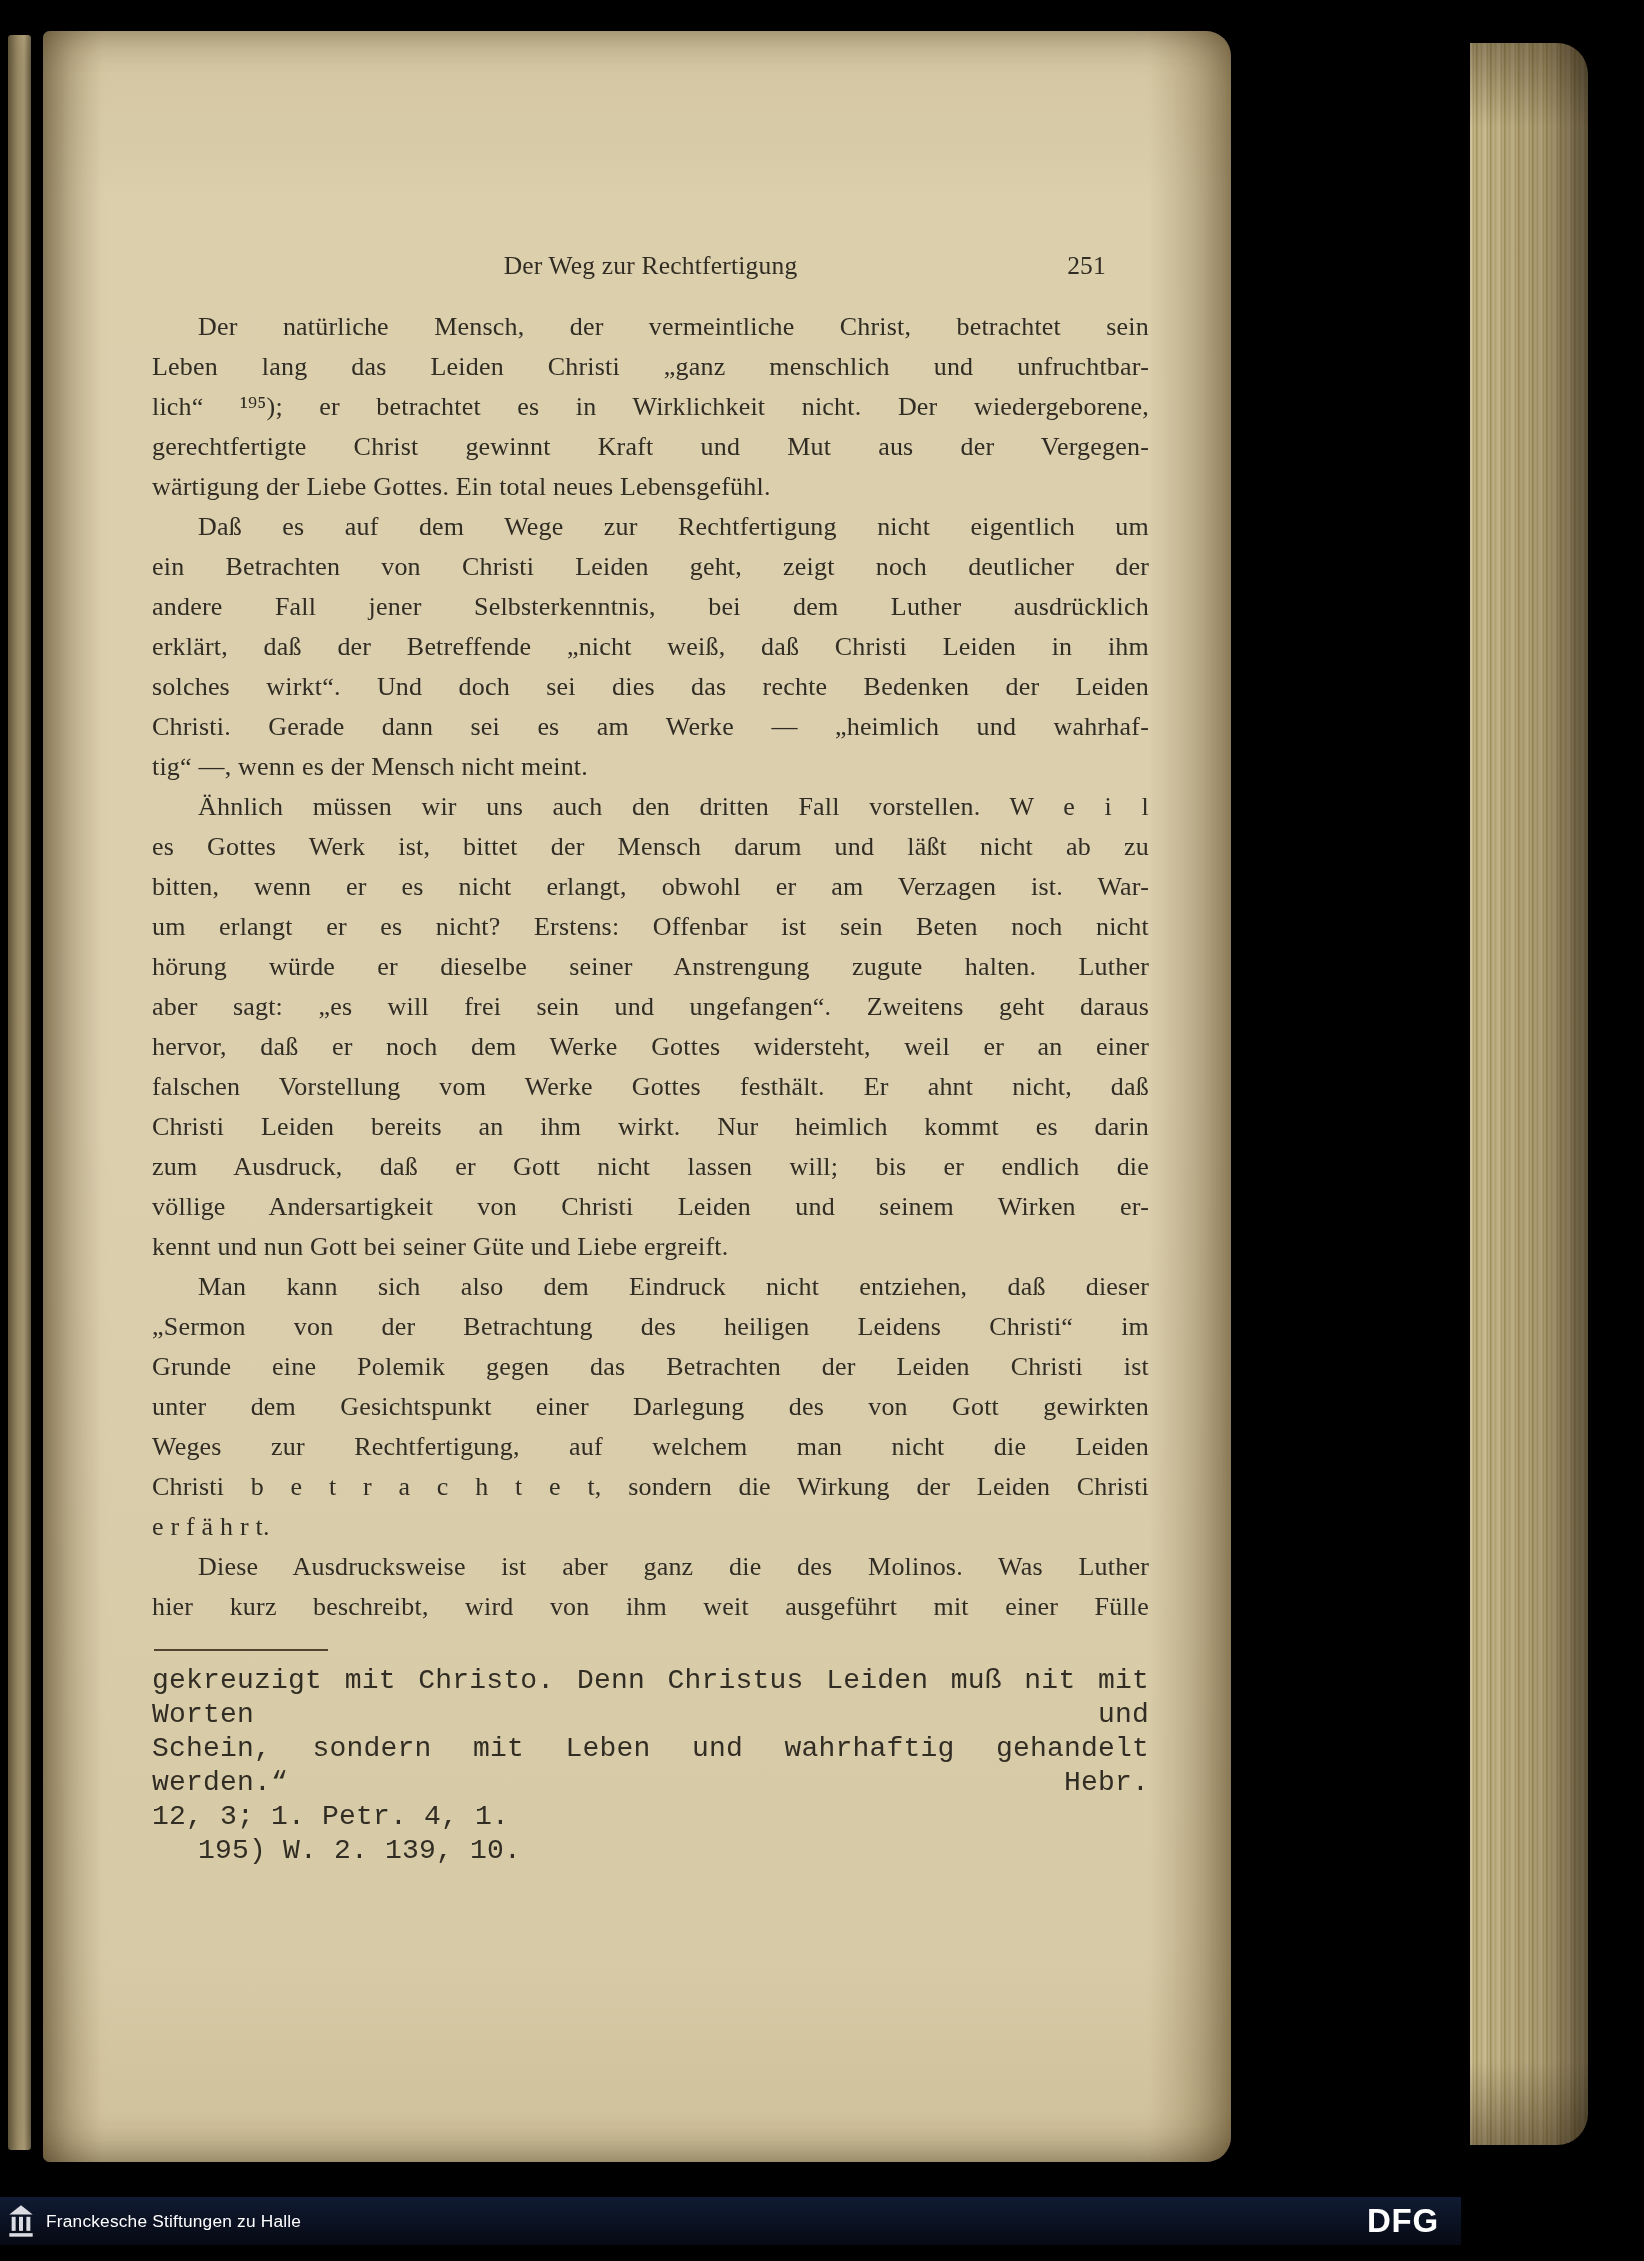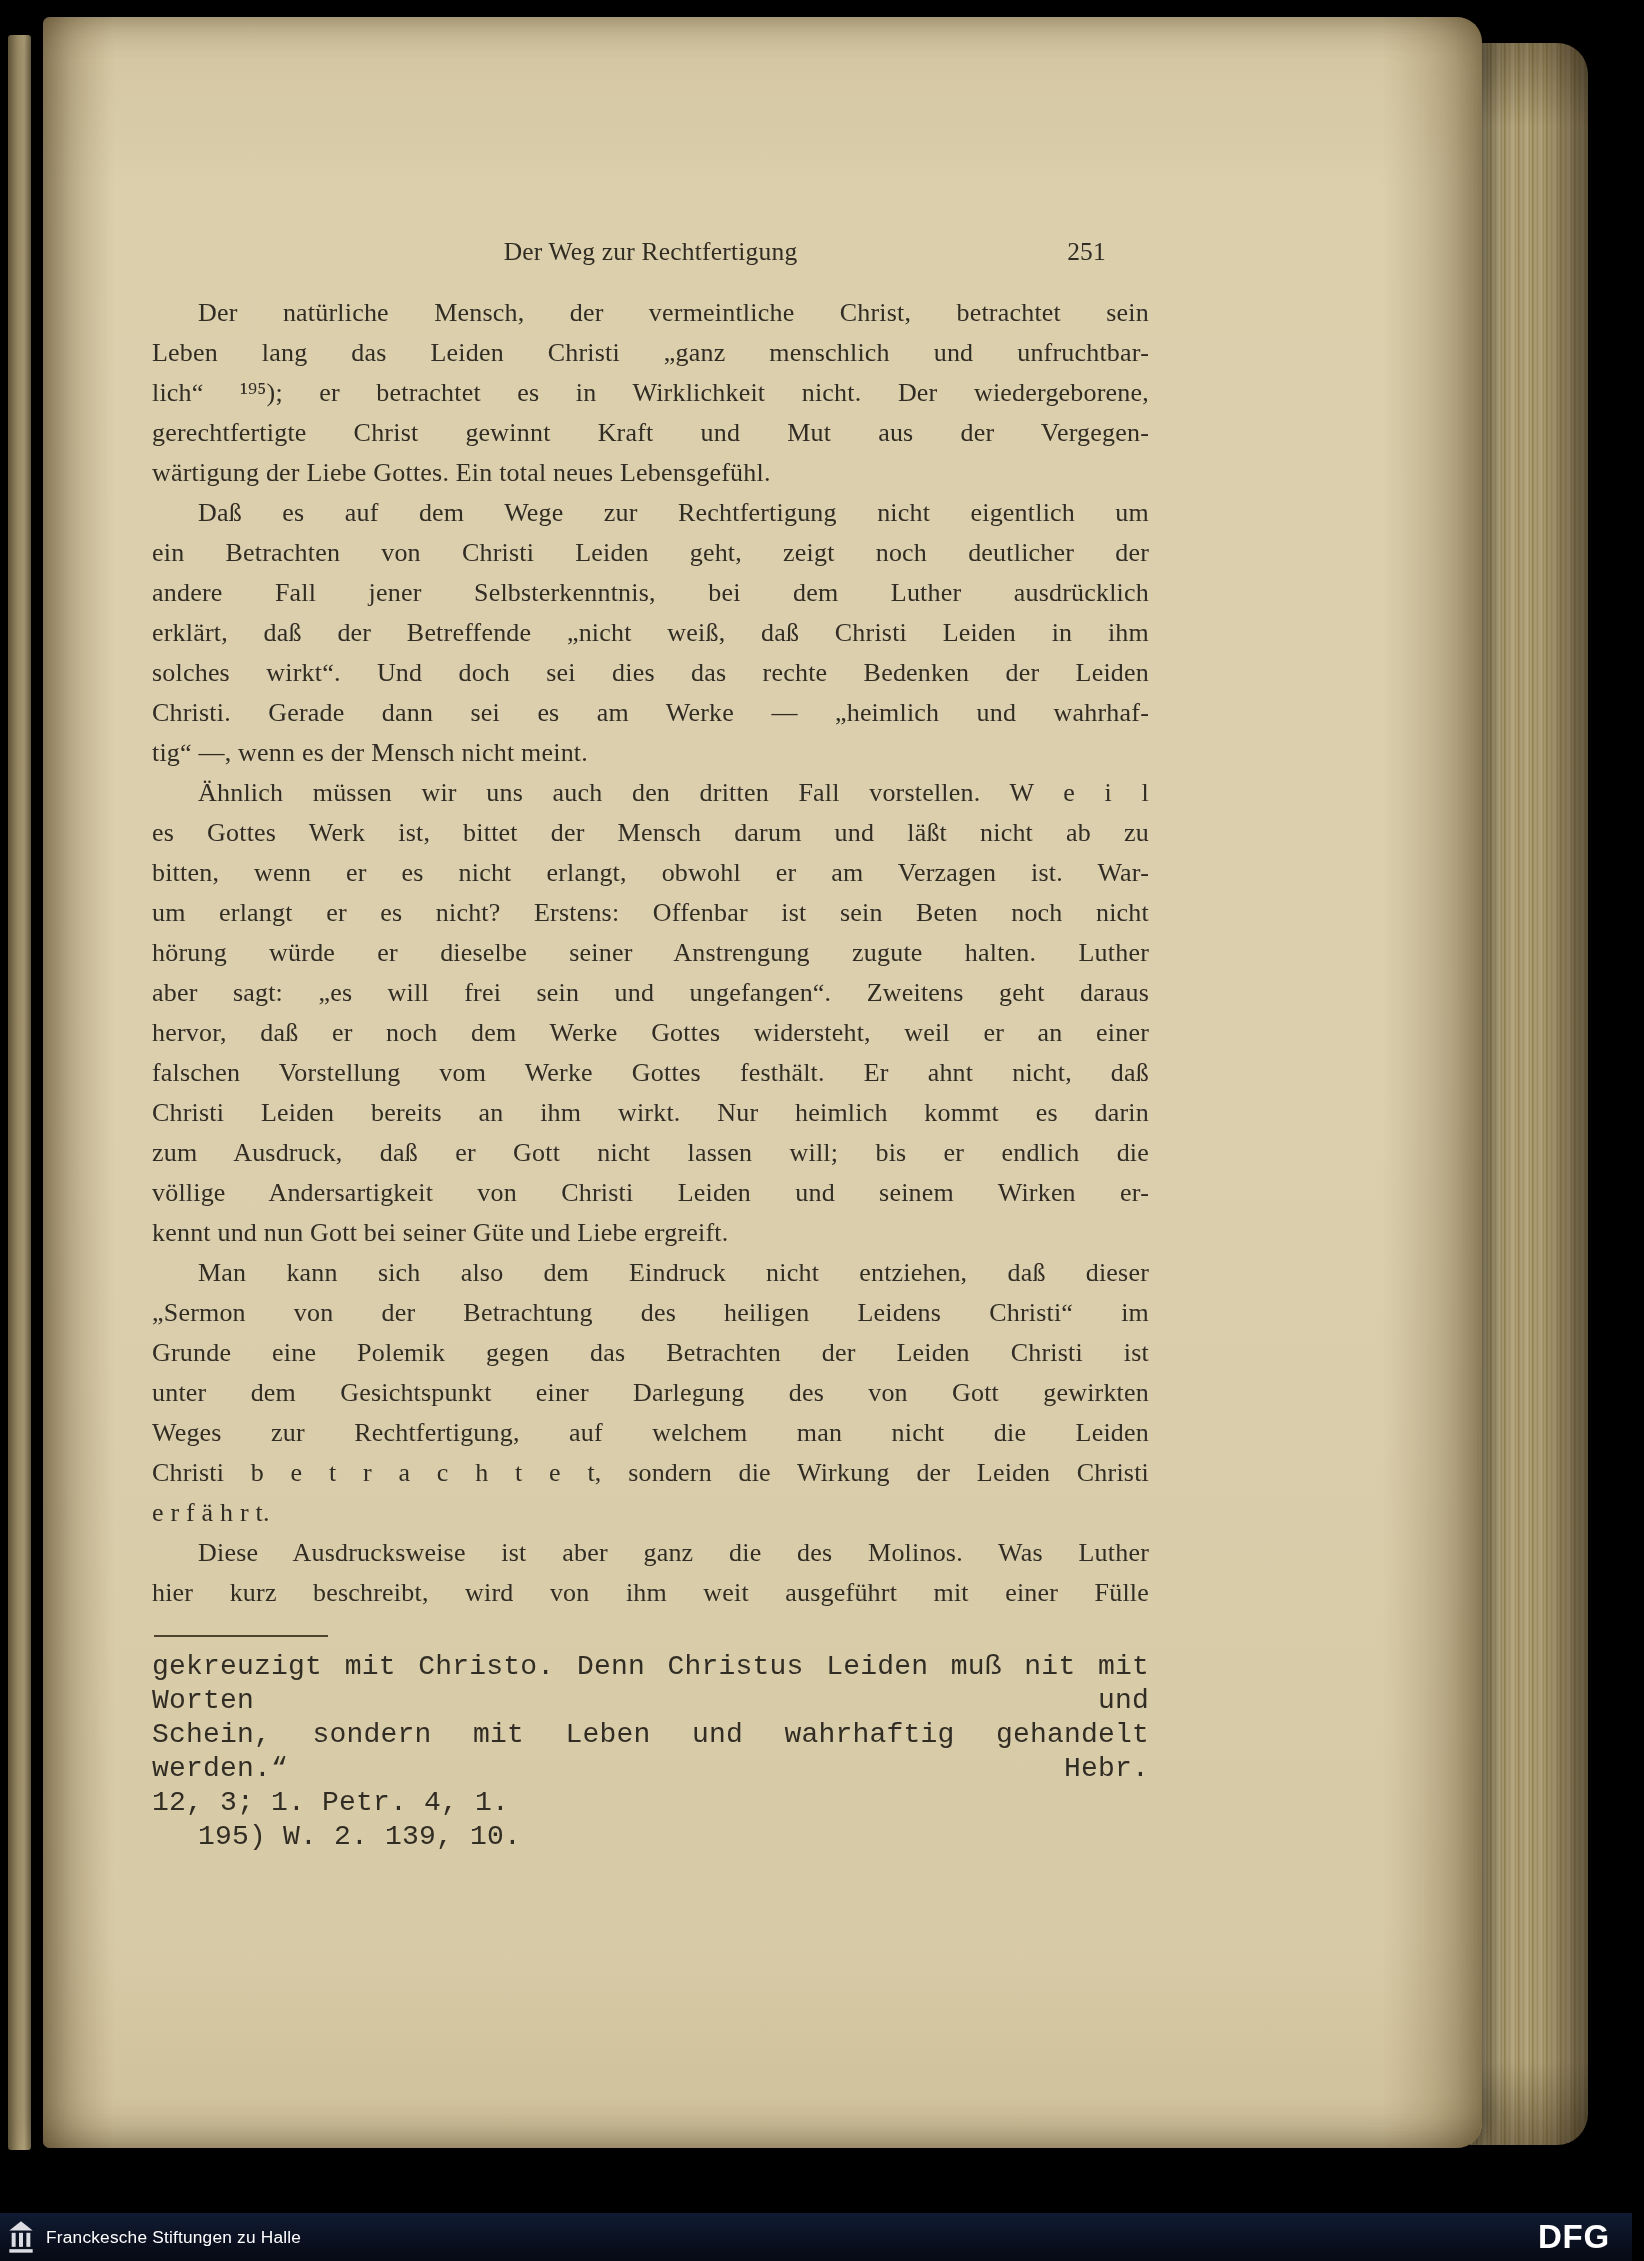--- a/index.html
+++ b/index.html
@@ -28,21 +28,21 @@
     background:
       linear-gradient(90deg, rgba(0,0,0,0) 0%, rgba(70,52,24,0.25) 65%, rgba(25,16,5,0.6) 100%),
       linear-gradient(180deg, rgba(40,28,10,0.35) 0%, rgba(0,0,0,0) 4%, rgba(0,0,0,0) 96%, rgba(40,28,10,0.4) 100%),
       repeating-linear-gradient(90deg,
         #c8b98f 0px,#d3c59c 1.6px,#b2a170 3.3px,#cdbf95 5px,
         #a6945e 6.6px,#c9bb91 9px,#baa97a 11.5px,#d0c298 14px);
   }
 
   
   .page{
-    position:absolute;left:43px;top:17px;width:1439px;height:2131px;
+    position:absolute;left:43px;top:31px;width:1188px;height:2131px;
     background:
       linear-gradient(90deg, rgba(105,85,45,0.35) 0%, rgba(0,0,0,0) 5%, rgba(0,0,0,0) 93%, rgba(105,85,45,0.35) 100%),
       linear-gradient(180deg,#d2c49f 0%, #dbcfac 8%, var(--paper,#dbcfae) 50%, #d7caa6 90%, #cec09a 100%);
     border-radius:6.6px 25px 25px 6.6px;
     box-shadow:
       inset -37px 0 58px -29px rgba(80,60,28,0.5),
       inset 29px 0 49px -25px rgba(60,45,22,0.55),
       inset 0 20.6px 41px -25px rgba(60,45,22,0.4),
       inset 0 -25px 45px -25px rgba(60,45,22,0.45),
       0 0 37px rgba(0,0,0,0.85);
@@ -63,21 +63,21 @@
   .line.last{text-align-last:left;}
 
   .footnote-rule{width:174px;border-top:2.5px solid #4e4430;margin:21.4px 0 13px 1.6px;}
 
   .footnote{font-size:28px;line-height:34px;font-family:Liberation Mono, monospace;}
   .footnote .line:nth-child(3){text-align-last:left;}
   .footnote .line:nth-child(4){text-align-last:left;text-indent:46px;}
 
   
   .footer-bar{
-    position:absolute;left:0;bottom:0;width:1632px;height:48px;
+    position:absolute;left:0;bottom:16px;width:1461px;height:48px;
     background:linear-gradient(180deg,#101b33 0%, var(--footer-bar,#0a101f) 60%, #060a14 100%);
     display:flex;align-items:center;justify-content:space-between;
     font-family:"Liberation Sans","DejaVu Sans",sans-serif;
     color:var(--footer-text,#fff);
   }
   .footer-left{display:flex;align-items:center;gap:11.5px;padding-left:6.6px;}
   .provider-logo{width:28px;height:35px;fill:#e8e8ee;opacity:0.95;}
   .provider-name{font-size:17.3px;letter-spacing:0.2px;}
   .dfg{font-weight:700;font-size:33px;letter-spacing:0.8px;padding-right:22px;
        font-family:"Liberation Sans","DejaVu Sans",sans-serif;font-style:normal;}

